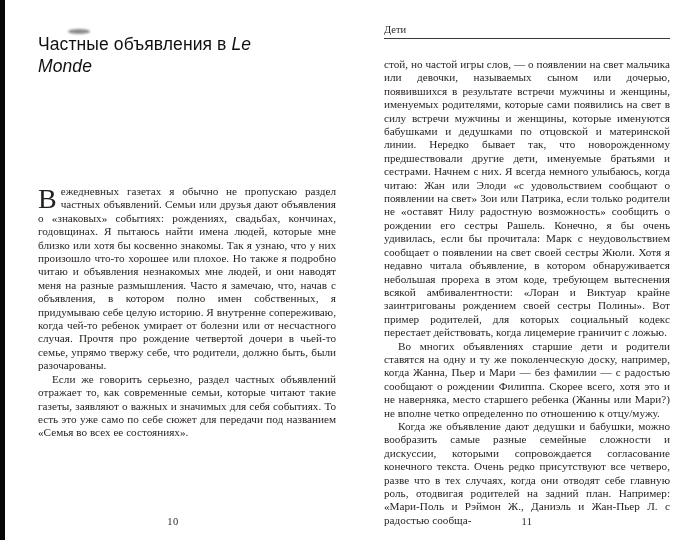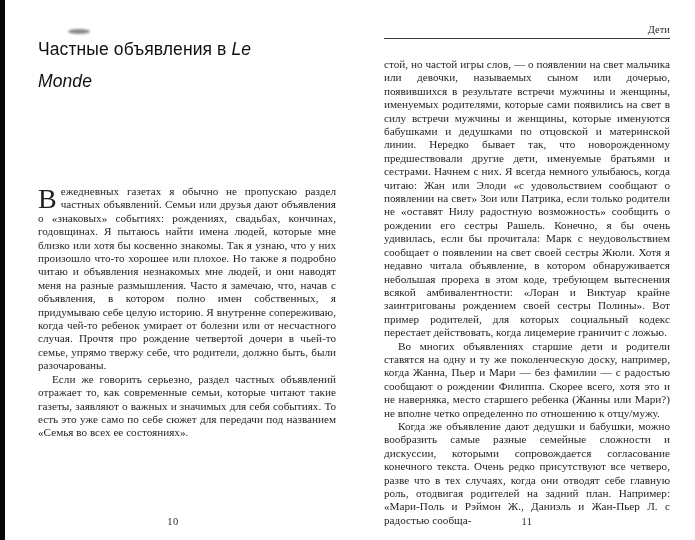--- a/index.html
+++ b/index.html
@@ -15,21 +15,21 @@
   .scan-artifact{
     position:absolute;left:68px;top:29px;width:22px;height:5px;
     background:#2a2a2a;border-radius:50%;opacity:.55;filter:blur(1px);
   }
   .page{position:absolute;top:0;bottom:0;}
 
   
   .chapter-title{
     position:absolute;left:38px;top:33px;width:255px;
     font-family:"Liberation Sans", sans-serif;
-    font-size:17.5px;line-height:32px;color:#101010;
+    font-size:17.5px;line-height:22px;color:#101010;
     letter-spacing:.1px;
   }
   .chapter-title .it{font-style:italic;}
   .left-body{
     position:absolute;left:38px;top:185px;width:298px;
   }
   .body-text{
     font-size:11.2px;line-height:13.4px;color:#231f1d;
     text-align:justify;
   }
@@ -46,21 +46,21 @@
     position:absolute;top:516px;
     font-size:10.5px;color:#2e2a28;text-align:center;
     letter-spacing:.5px;
   }
   .page-number.left{left:38px;width:270px;}
   .page-number.right{left:384px;width:286px;}
 
   
   .running-header{
     position:absolute;left:384px;top:24px;width:286px;
-    font-size:10.5px;color:#2e2a28;text-align:right;
+    font-size:10.5px;color:#2e2a28;text-align:left;
     padding-bottom:3px;
     border-bottom:1px solid #3a3a3a;
   }
   .right-body{
     position:absolute;left:384px;top:46px;width:286px;margin-top:12px;
   }
 </style>
 </head>
 <body>
 

